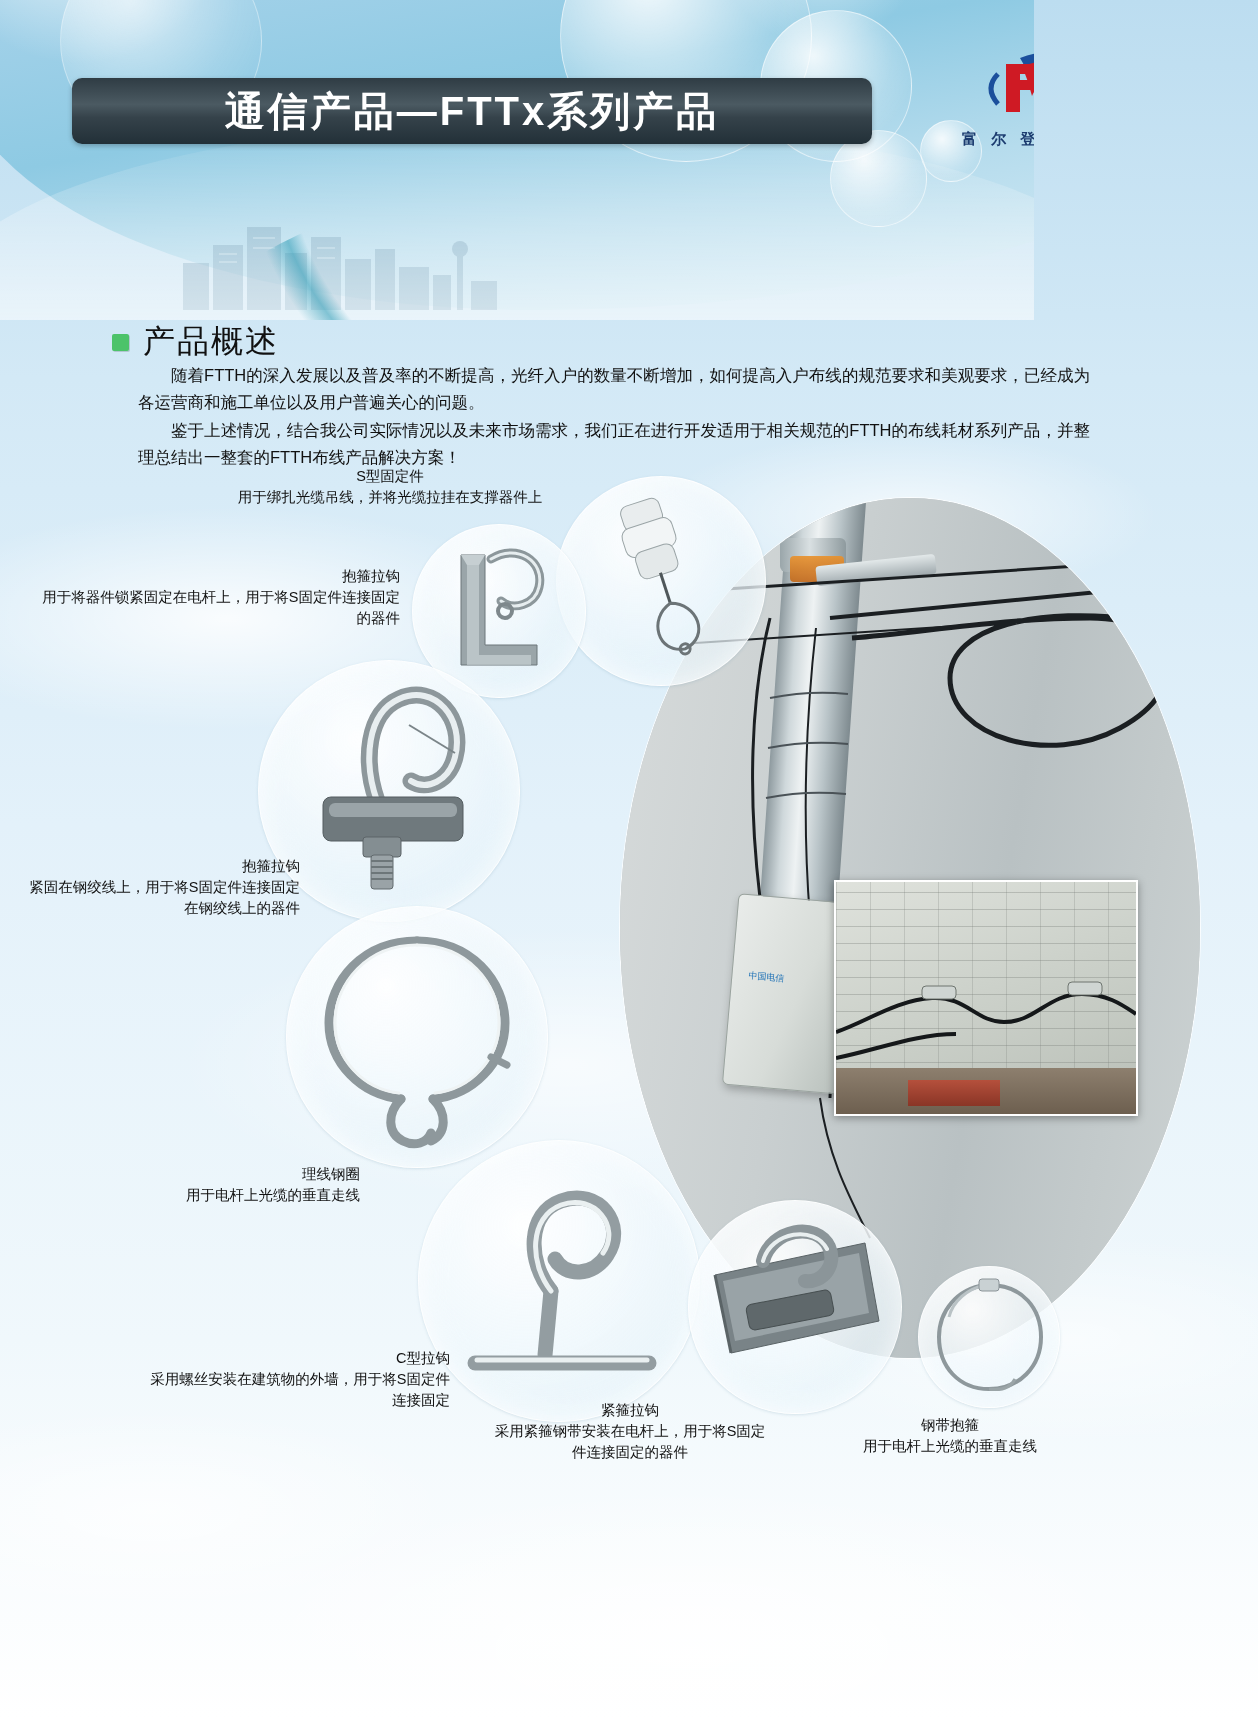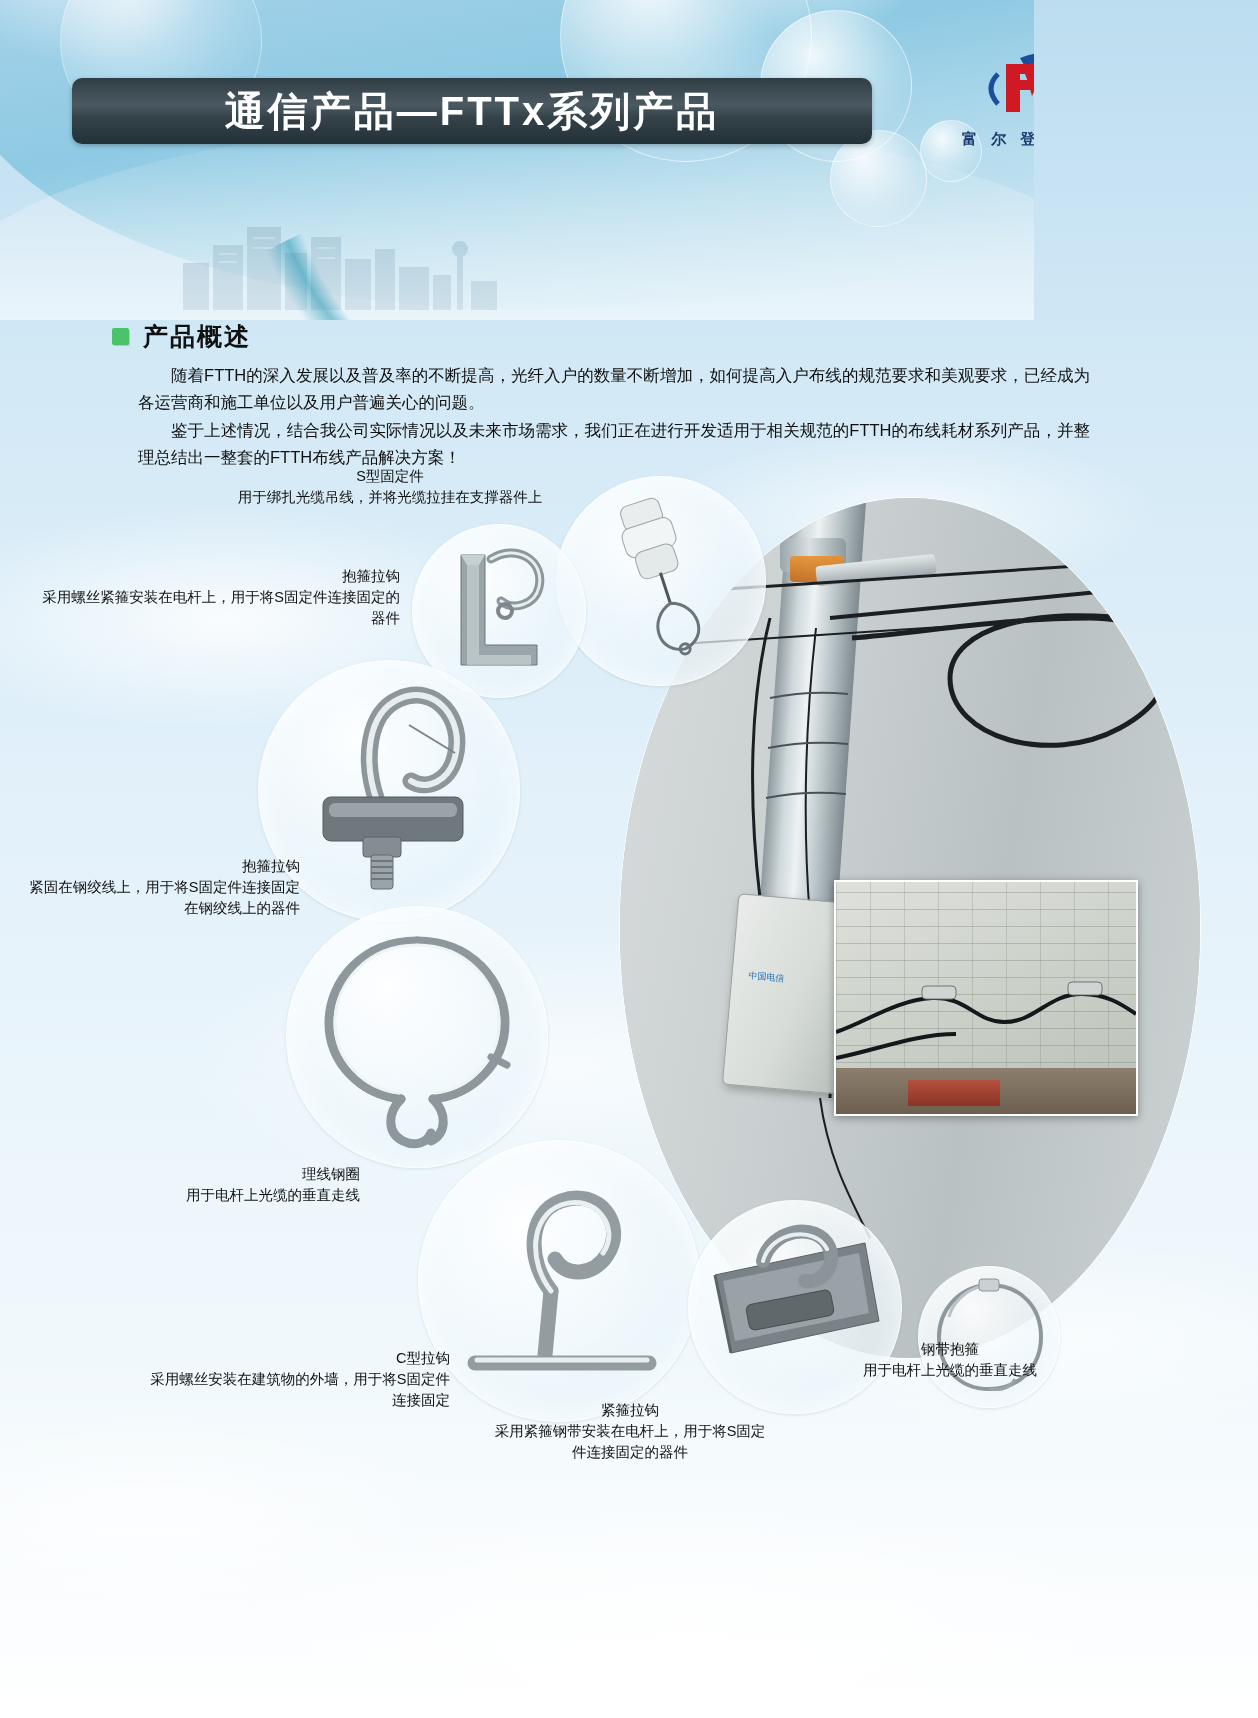--- a/index.html
+++ b/index.html
@@ -157,22 +157,22 @@
     align-items: center;
     gap: 14px;
   }
   .section-bullet {
     width: 17px; height: 17px;
     background: #4cc36a;
     border-radius: 2px;
     box-shadow: 1px 1px 0 rgba(0,0,0,0.15);
   }
   .section-title {
-    font-size: 25px;
-    font-weight: bold;
+    font-size: 32px;
+    font-weight: normal;
     color: #111;
     letter-spacing: 2px;
   }
 
   .paragraphs {
     position: absolute;
     left: 138px;
     top: 362px;
     width: 952px;
     font-size: 16.5px;
@@ -301,21 +301,21 @@
   .cap .cap-title { font-weight: normal; }
   .cap.r { text-align: right; }
   .cap.c { text-align: center; }
 
   .cap-s      { left: 180px; top: 466px; width: 420px; text-align: center; }
   .cap-hoop   { left: 40px;  top: 566px; width: 360px; text-align: right; }
   .cap-clamp  { left: 20px;  top: 856px; width: 280px; text-align: right; }
   .cap-ring   { left: 60px;  top: 1164px; width: 300px; text-align: right; }
   .cap-chook  { left: 150px; top: 1348px; width: 300px; text-align: right; }
   .cap-tight  { left: 490px; top: 1400px; width: 280px; text-align: center; }
-  .cap-band   { left: 790px; top: 1339px; width: 320px; text-align: center; }
+  .cap-band   { left: 790px; top: 1415px; width: 320px; text-align: center; }
 
   .footer-space { position: absolute; left:0; bottom:0; width: 100%; height: 130px; }
 </style>
 </head>
 <body>
 
 <div class="sky"></div>
 
 <div class="header">
   <div class="header-bg"></div>
@@ -525,21 +525,21 @@
   </svg>
 </div>
 
 <div class="cap cap-s">
   <div class="cap-title">S型固定件</div>
   <div>用于绑扎光缆吊线，并将光缆拉挂在支撑器件上</div>
 </div>
 
 <div class="cap cap-hoop r">
   <div class="cap-title">抱箍拉钩</div>
-  <div>采用螺丝紧箍安装在电杆上，用于将S固定件连接固定的器件</div>
+  <div>用于将器件锁紧固定在电杆上，用于将S固定件连接固定的器件</div>
 </div>
 
 <div class="cap cap-clamp r">
   <div class="cap-title">抱箍拉钩</div>
   <div>紧固在钢绞线上，用于将S固定件连接固定在钢绞线上的器件</div>
 </div>
 
 <div class="cap cap-ring r">
   <div class="cap-title">理线钢圈</div>
   <div>用于电杆上光缆的垂直走线</div>

